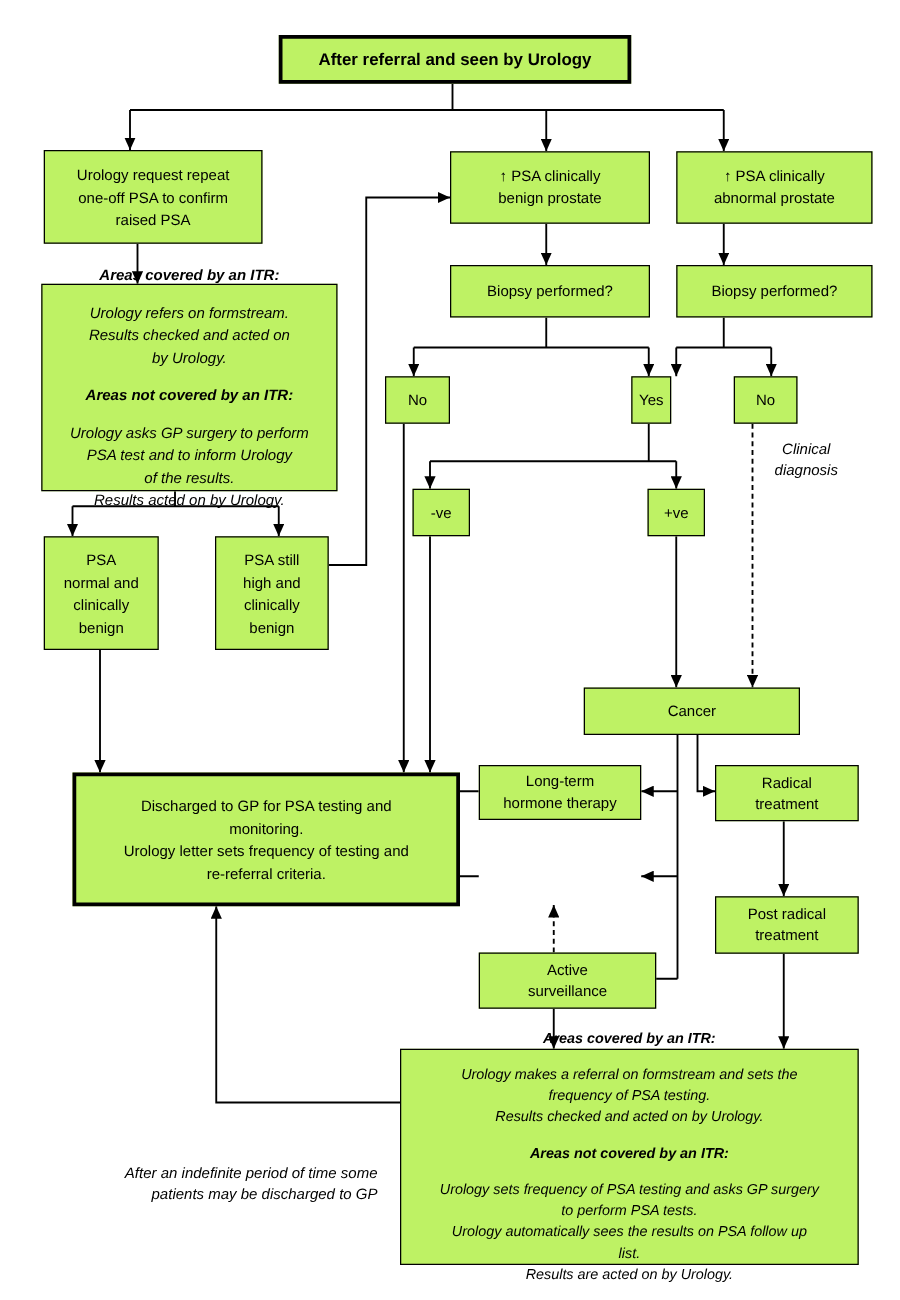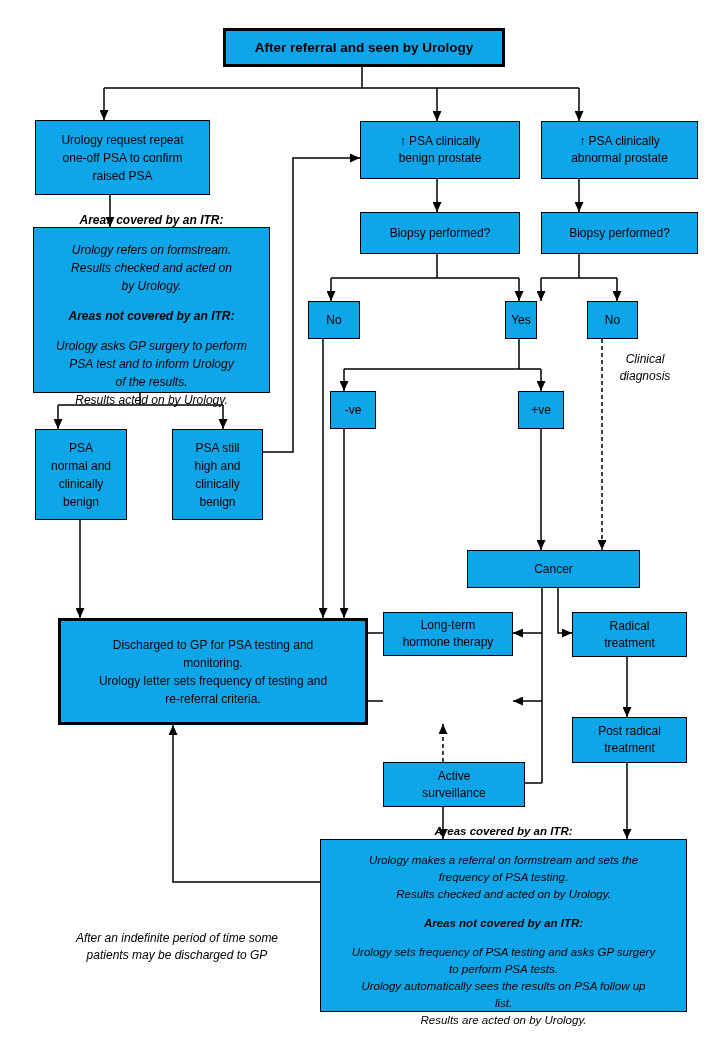--- a/index.html
+++ b/index.html
@@ -4,21 +4,21 @@
 <style>
   html,body { margin:0; padding:0; background:#ffffff; }
   #canvas {
     position:relative; width:720px; height:1040px; background:#ffffff;
     font-family:"Liberation Sans","DejaVu Sans",sans-serif; color:#000;
     overflow:hidden;
   }
   #wires { position:absolute; left:0; top:0; }
   .box {
     position:absolute; box-sizing:border-box; border:1.5px solid #000;
-    background:#0ea5e9; display:flex; flex-direction:column; align-items:center;
+    background:#bef264; display:flex; flex-direction:column; align-items:center;
     justify-content:center; text-align:center; white-space:pre-line;
     font-size:12px; line-height:17px;
   }
   .thick { border-width:3px; }
   .title { font-weight:bold; font-size:13.5px; }
   .itr { font-style:italic;gap:12px; }
   .itr-h { font-weight:bold; }
   .label {
     position:absolute; white-space:pre-line; font-style:italic;
     font-size:12px; line-height:17px;
@@ -151,16 +151,16 @@
 frequency of PSA testing.
 Results checked and acted on by Urology.</div>
     <div class="itr-h">Areas not covered by an ITR:</div>
     <div>Urology sets frequency of PSA testing and asks GP surgery
 to perform PSA tests.
 Urology automatically sees the results on PSA follow up
 list.
 Results are acted on by Urology.</div>
   </div>
 
-  <div class="label" style="left:52px;top:930px;width:250px;text-align:center">After an indefinite period of time some
+  <div class="label" style="left:52px;top:930px;width:250px;text-align:right">After an indefinite period of time some
 patients may be discharged to GP</div>
 
 </div>
 
 </body></html>

